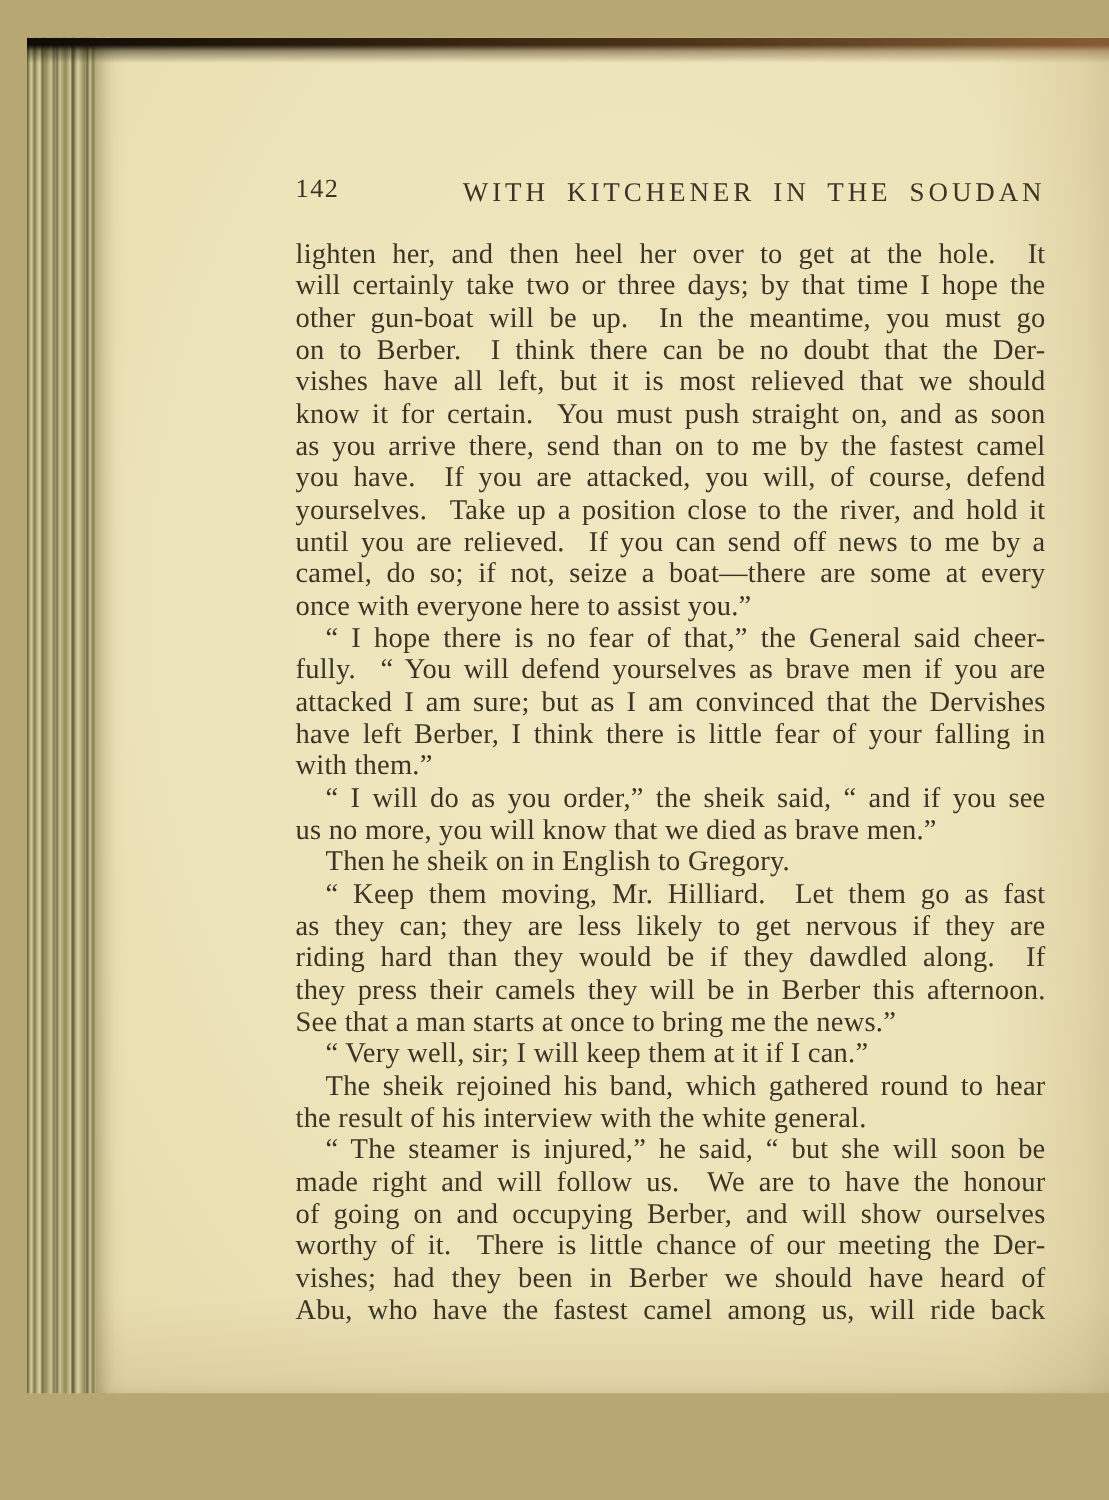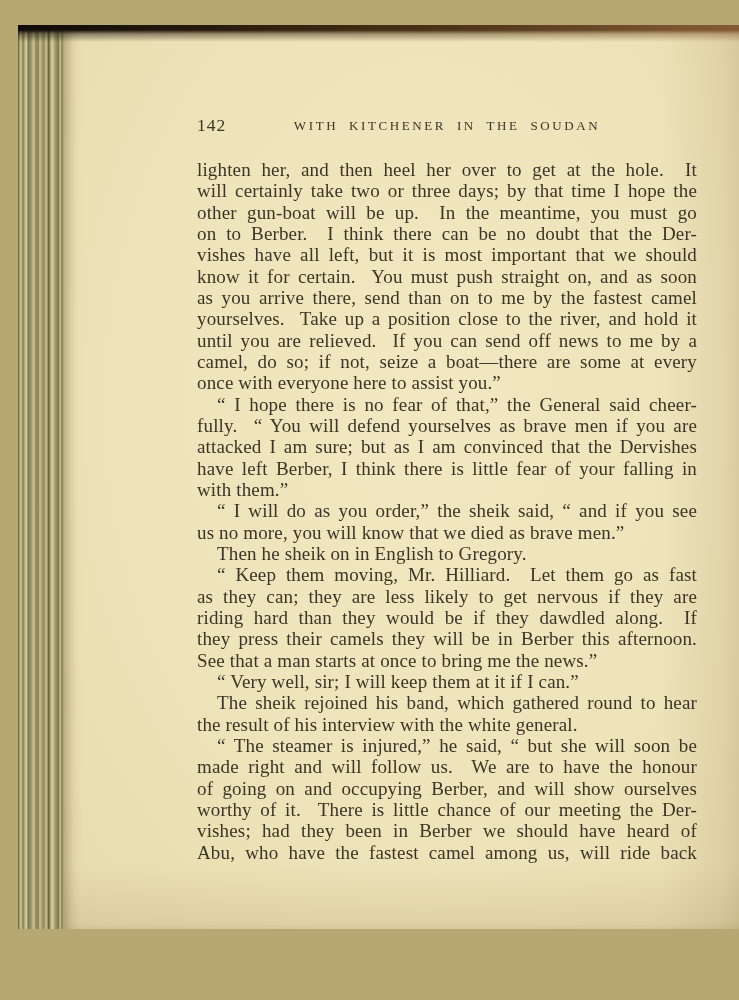--- a/index.html
+++ b/index.html
@@ -68,22 +68,22 @@
   .page-number {
     position: absolute;
     left: 0; top: 0;
     font-size: 17.5px;
     letter-spacing: 1px;
   }
   .running-title {
     position: absolute;
     left: 0; top: 3px;
     width: 100%;
-    text-align: center;
-    font-size: 13px;
+    text-align: right;
+    font-size: 18px;
     letter-spacing: 2.6px;
     word-spacing: 5px;
     white-space: nowrap;
   }
   .body-text {
     position: absolute;
     top: 134px;
     left: 133px;
     width: 500px;
     color: #3a3526;
@@ -108,23 +108,24 @@
     <div class="header">
       <span class="page-number">142</span>
       <span class="running-title">WITH KITCHENER IN THE SOUDAN</span>
     </div>
     <div class="body-text">
         <div class="paragraph">
           <div class="line">lighten her, and then heel her over to get at the hole.&nbsp; It</div>
           <div class="line">will certainly take two or three days; by that time I hope the</div>
           <div class="line">other gun-boat will be up.&nbsp; In the meantime, you must go</div>
           <div class="line">on to Berber.&nbsp; I think there can be no doubt that the Der-</div>
-          <div class="line">vishes have all left, but it is most important that we should</div>
+          <div class="line">vishes have all left, but it is most relieved that we should</div>
           <div class="line">know it for certain.&nbsp; You must push straight on, and as soon</div>
           <div class="line">as you arrive there, send than on to me by the fastest camel</div>
+          <div class="line">you have.&nbsp; If you are attacked, you will, of course, defend</div>
           <div class="line">yourselves.&nbsp; Take up a position close to the river, and hold it</div>
           <div class="line">until you are relieved.&nbsp; If you can send off news to me by a</div>
           <div class="line">camel, do so; if not, seize a boat—there are some at every</div>
           <div class="line last">once with everyone here to assist you.”</div>
         </div>
         <div class="paragraph">
           <div class="line first">“ I hope there is no fear of that,” the General said cheer-</div>
           <div class="line">fully.&nbsp; “ You will defend yourselves as brave men if you are</div>
           <div class="line">attacked I am sure; but as I am convinced that the Dervishes</div>
           <div class="line">have left Berber, I think there is little fear of your falling in</div>

